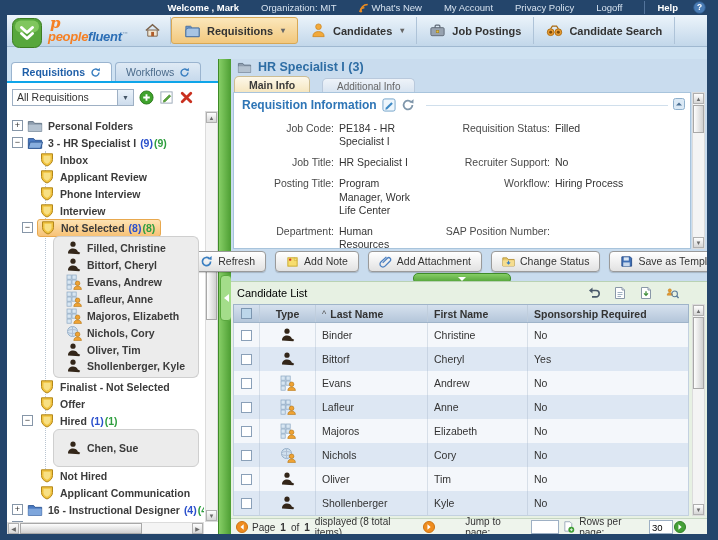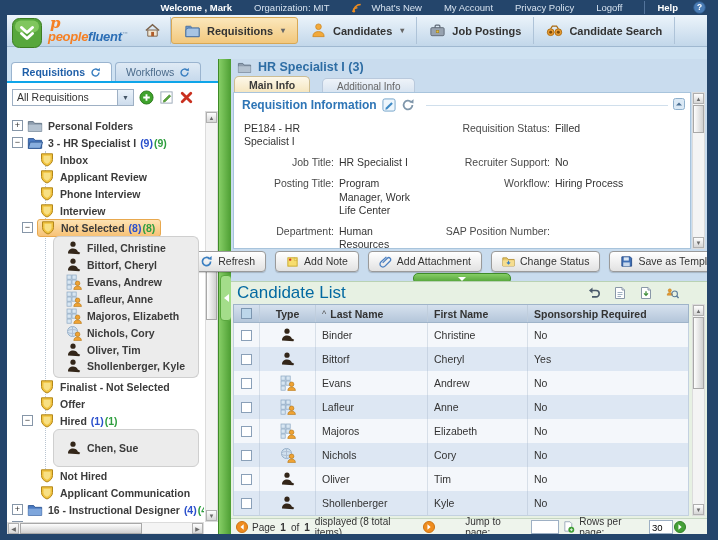--- a/index.html
+++ b/index.html
@@ -3,21 +3,21 @@
 <meta charset="utf-8">
 <style>
   html,body{margin:0;padding:0;}
   body{width:718px;height:540px;overflow:hidden;font-family:"Liberation Sans",sans-serif;}
   #window{position:relative;width:718px;height:540px;background:#24456b;}
 
   
   .topbar{position:absolute;top:0;left:0;width:718px;height:15px;display:flex;align-items:center;
     justify-content:flex-end;gap:22px;padding-right:12px;box-sizing:border-box;font-size:9.5px;color:#d6e2ef;}
   .topbar .bold{font-weight:bold;color:#ffffff;}
-  .tb-link{cursor:pointer;display:flex;align-items:center;gap:10px;}
+  .tb-link{cursor:pointer;display:flex;align-items:center;gap:3px;}
   .tb-help{display:flex;align-items:center;gap:15px;border-left:1px solid #53749c;padding-left:12px;color:#fff;}
   .tb-ic svg{width:10px;height:10px;display:block;}
   .tb-ic.q svg{width:13px;height:13px;}
 
   
   .inner{position:absolute;left:7px;top:15px;width:700px;height:519px;background:#cfe2f2;overflow:hidden;}
 
   
   .navbar{position:absolute;left:0;top:0;width:700px;height:31px;
     background:linear-gradient(#ecf4fb,#c2d7ea);border-bottom:1px solid #9fb8d0;}
@@ -139,21 +139,21 @@
 
   .actions{position:absolute;top:190px;left:0;width:460px;height:24px;display:flex;justify-content:center;
     gap:9px;align-items:center;}
   .abtn{height:19px;display:flex;align-items:center;gap:5px;padding:0 10px;
     background:linear-gradient(#ffffff,#e2e2e2);border:1px solid #9a9a9a;border-radius:4px;
     font-size:10.5px;color:#333;box-shadow:0 1px 1px rgba(0,0,0,.18);cursor:pointer;white-space:nowrap;}
   .abtn .bic svg{width:13px;height:13px;display:block;}
 
   .cand{position:absolute;top:222px;left:0;width:476px;height:253px;background:#e7f1e3;border-top:1px solid #b9d2b4;}
   .cand-head{position:absolute;top:0;left:0;right:0;height:22px;display:flex;align-items:center;padding:0 6px;}
-  .cand-title{color:#0369a1;font-size:17px;}
+  .cand-title{color:#000000;font-size:11px;}
   .cand-icons{margin-left:auto;display:flex;gap:12px;margin-right:22px;}
   .cand-icons .cic{cursor:pointer;}
   .cand-icons .cic svg{width:14px;height:14px;display:block;}
 
   .ctable{position:absolute;top:22px;left:2px;width:456px;}
   .thead{display:flex;height:19px;background:linear-gradient(#d6e1ee,#b4c6da);border:1px solid #9fb4c9;
     box-sizing:border-box;font-size:10.5px;font-weight:bold;color:#333;align-items:center;}
   .thead .cell{border-right:1px solid #c0cedd;height:100%;display:flex;align-items:center;padding:0 6px;
     box-sizing:border-box;cursor:pointer;}
   .thead .cell:last-child{border-right:none;}
@@ -718,20 +718,21 @@
         <span class="collapse-ic">
             <svg viewBox="0 0 12 12">
               <rect x="0.5" y="0.5" width="11" height="11" rx="2" fill="#dbe9f5" stroke="#8fb0cc"></rect>
               <path d="M3 7.5 L6 4.5 L9 7.5 Z" fill="#4a6f92"></path>
             </svg>
           </span>
         <div class="fields">
 
             <div class="frow">
               <div class="fl">
+                <span class="flabel">Job Code:</span>
                 <span class="fvalue">PE184 - HR Specialist I</span>
               </div>
               <div class="fr">
                 <span class="flabel">Requisition Status:</span>
                 <span class="fvalue">Filled</span>
               </div>
             </div>
 
             <div class="frow">
               <div class="fl">

